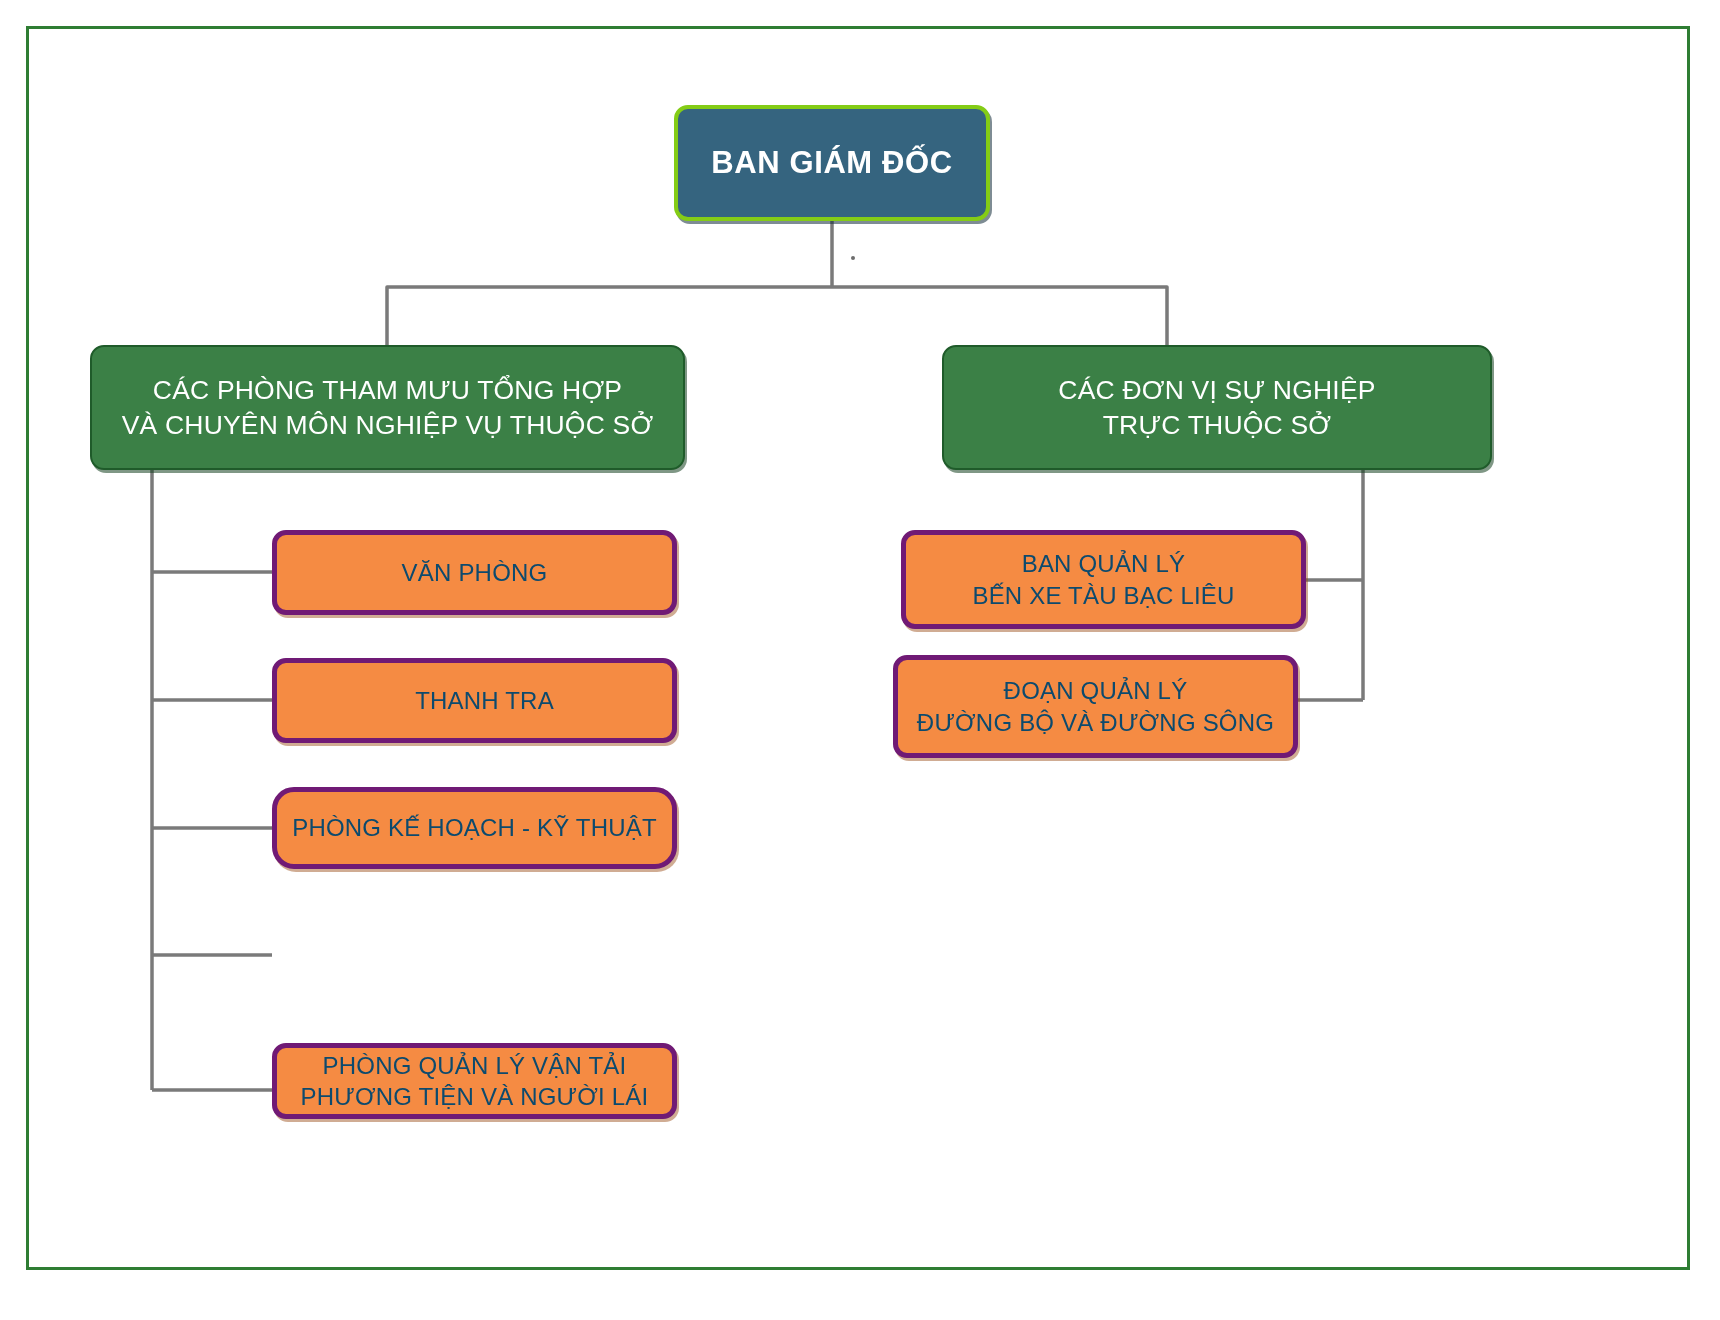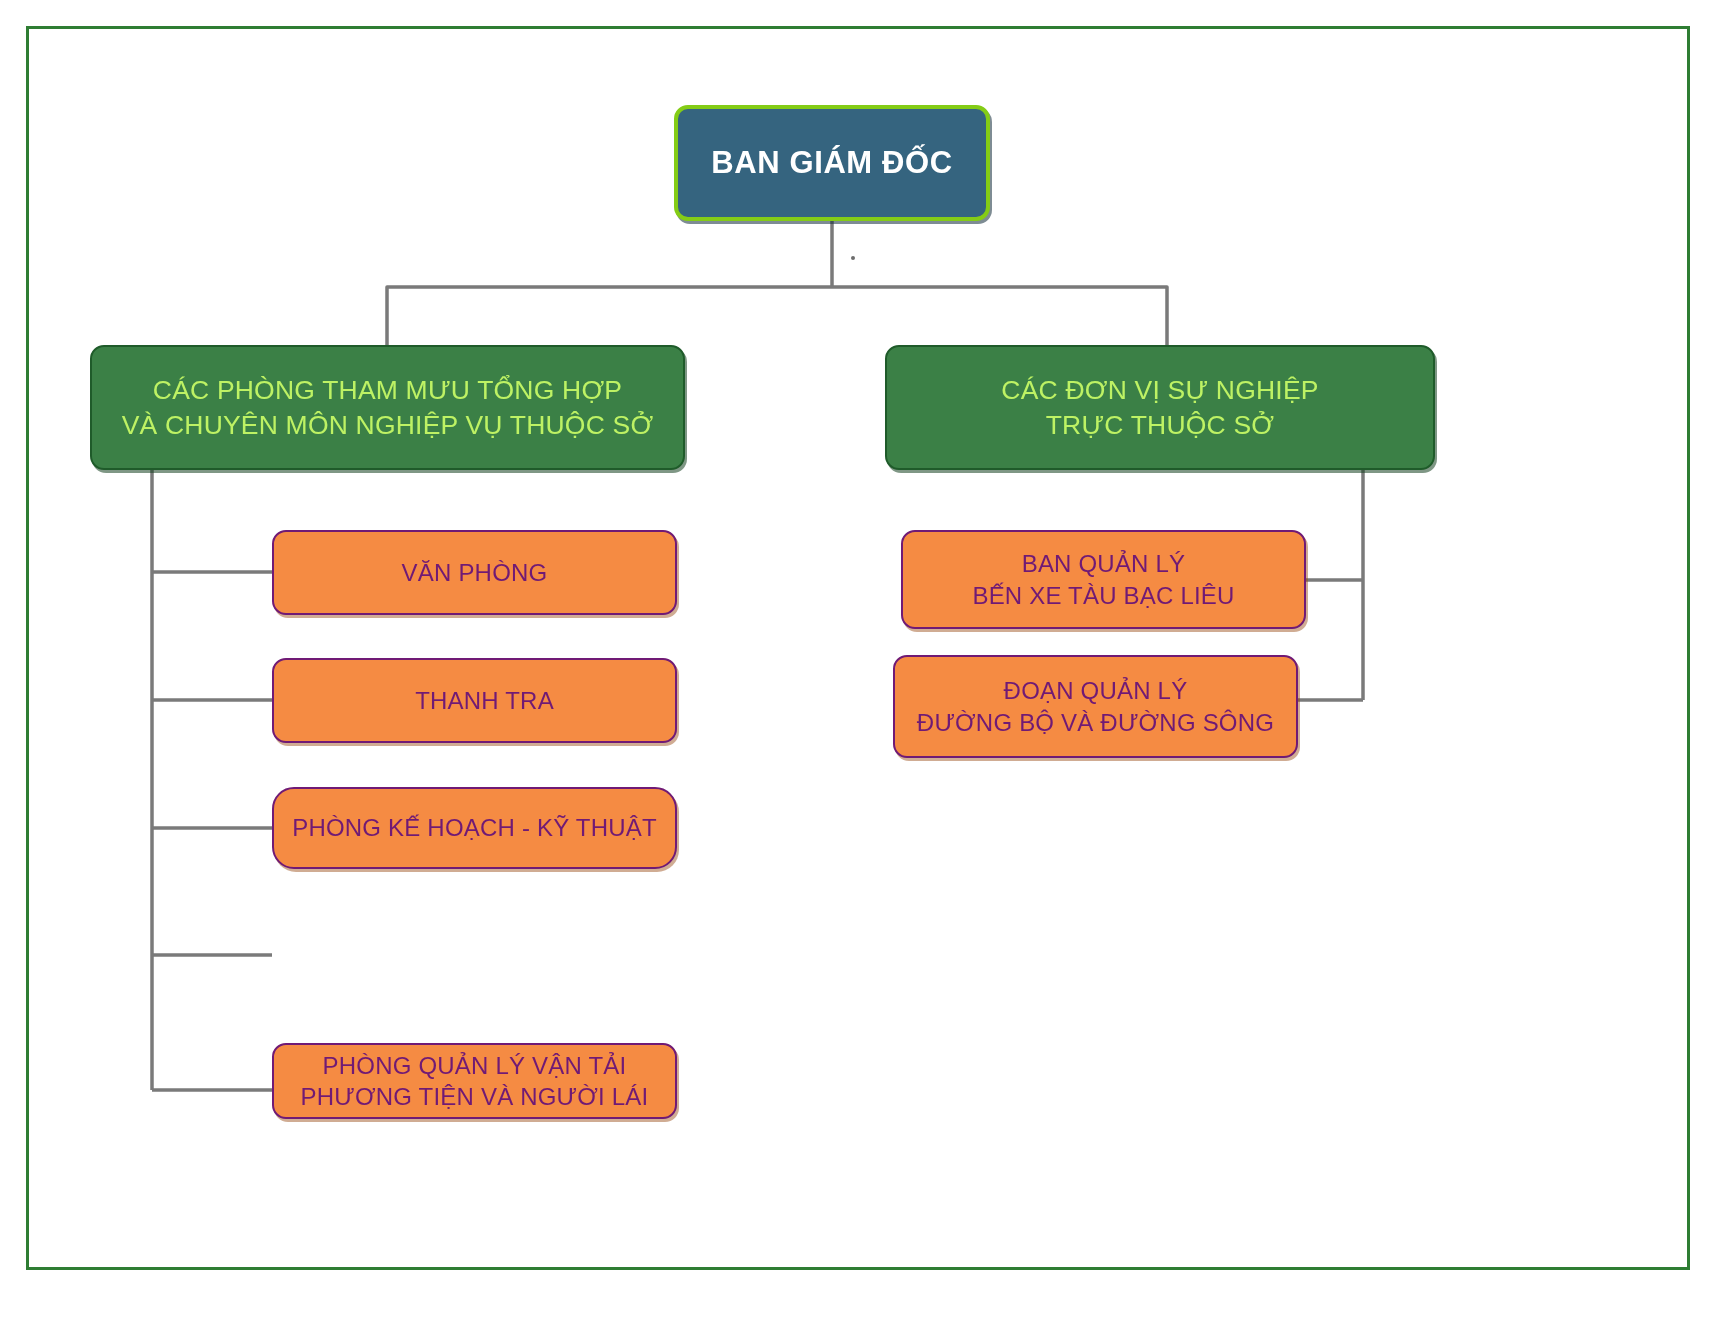--- a/index.html
+++ b/index.html
@@ -62,30 +62,30 @@
     color: #ffffff;
     font-size: 31px;
     font-weight: bold;
     box-shadow: 2px 3px 0 rgba(20,45,60,0.55);
     letter-spacing: 0.6px;
   }
 
   .node-green {
     background: #3b8046;
     border: 2px solid #1f5b2a;
-    color: #bef264;
+    color: #ffffff;
     font-size: 26.5px;
     font-weight: normal;
     box-shadow: 2px 3px 0 rgba(22,66,32,0.55);
   }
 
   .node-orange {
     background: #f58b43;
-    border: 2px solid #701a75;
-    color: #701a75;
+    border: 5px solid #701a75;
+    color: #0c4a6e;
     font-size: 24px;
     font-weight: normal;
     box-shadow: 2px 3px 0 rgba(150,70,15,0.45);
   }
 
   .dot-mark {
     position: absolute;
     width: 4px;
     height: 4px;
     background: #6d6d6d;
@@ -121,21 +121,21 @@
     </g>
   </svg>
 
   <div class="dot-mark" style="left:851px; top:256px;"></div>
 
   <div class="node node-root" style="left:674px; top:105px; width:316px; height:116px;">BAN GIÁM ĐỐC</div>
 
   <div class="node node-green" style="left:90px; top:345px; width:595px; height:125px; padding:0 10px;">CÁC PHÒNG THAM MƯU TỔNG HỢP
 VÀ CHUYÊN MÔN NGHIỆP VỤ THUỘC SỞ</div>
 
-  <div class="node node-green" style="left:885px; top:345px; width:550px; height:125px; padding:0 10px;">CÁC ĐƠN VỊ SỰ NGHIỆP
+  <div class="node node-green" style="left:942px; top:345px; width:550px; height:125px; padding:0 10px;">CÁC ĐƠN VỊ SỰ NGHIỆP
 TRỰC THUỘC SỞ</div>
 
   <div class="node node-orange" style="left:272px; top:530px; width:405px; height:85px;">VĂN PHÒNG</div>
 
   <div class="node node-orange" style="left:272px; top:658px; width:405px; height:85px;padding-left:20px;">THANH TRA</div>
 
   <div class="node node-orange" style="left:272px; top:787px; width:405px; height:82px;border-radius:22px;">PHÒNG KẾ HOẠCH - KỸ THUẬT</div>
 
 
   <div class="node node-orange" style="left:272px; top:1043px; width:405px; height:76px;">PHÒNG QUẢN LÝ VẬN TẢI

